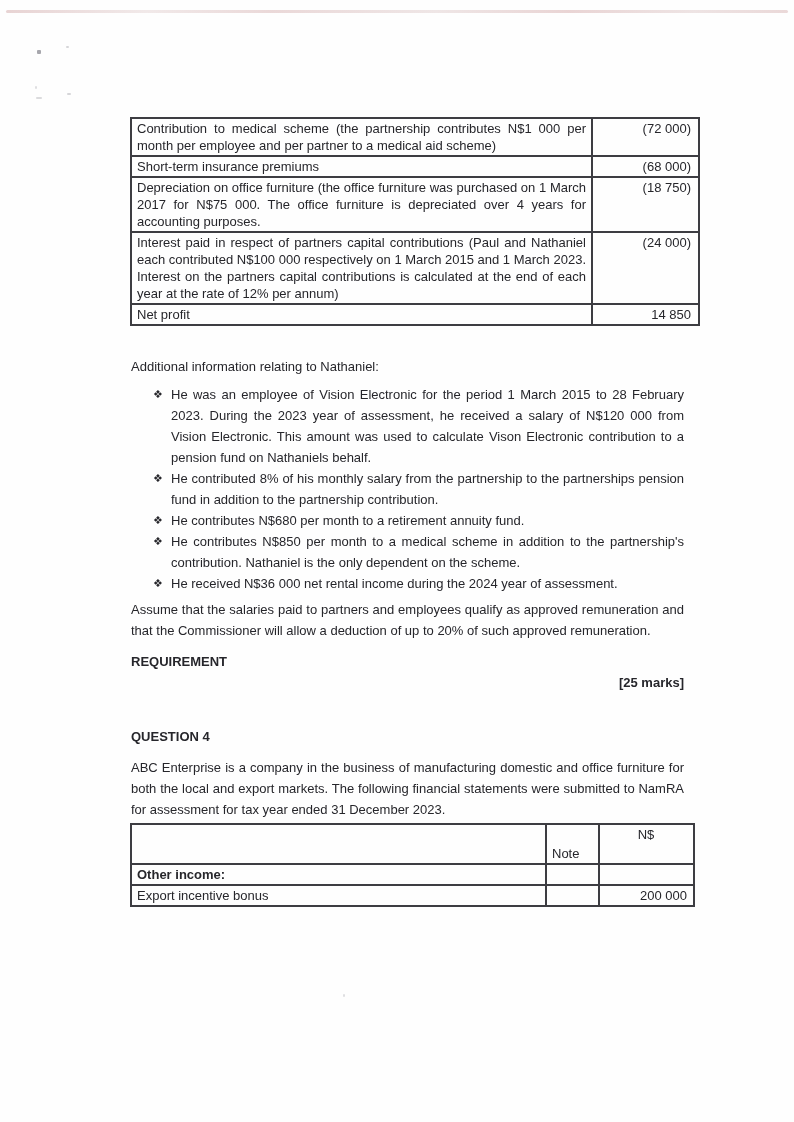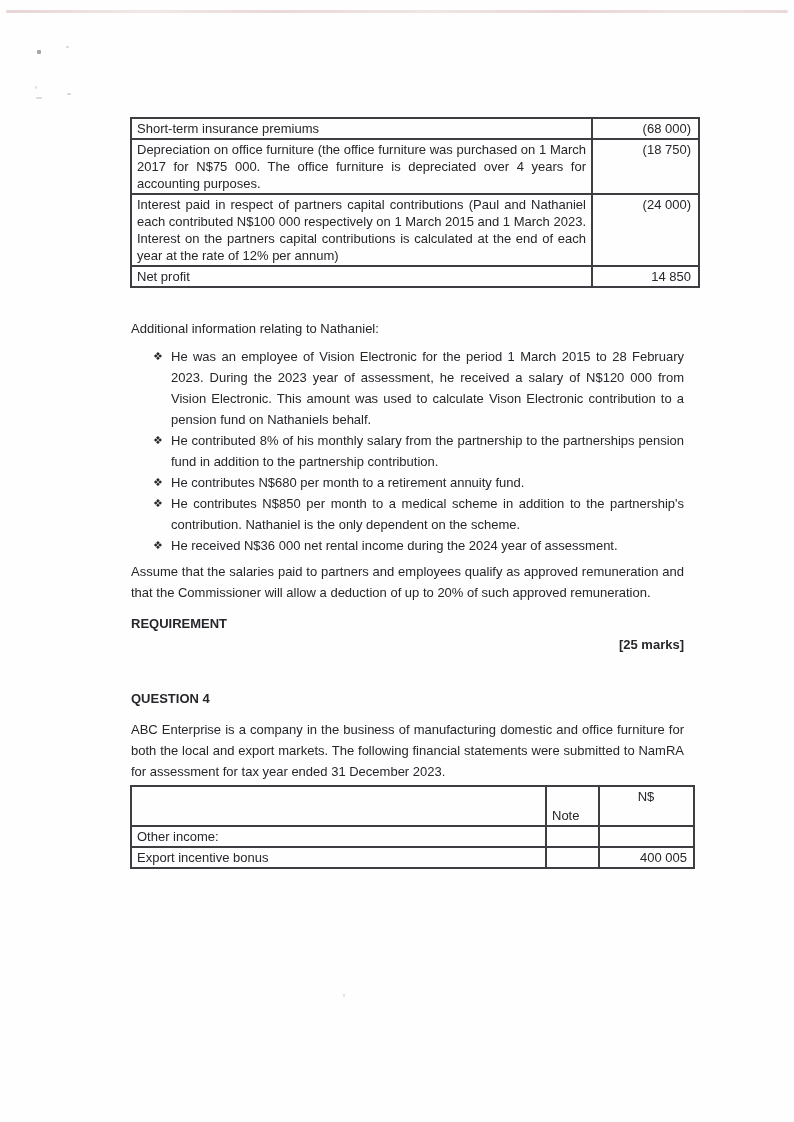--- a/index.html
+++ b/index.html
@@ -45,21 +45,21 @@
   .t1 td.desc  { width: 449px; text-align: justify; }
   .t1 td.amt   { width: 93px;  text-align: right; padding-right: 7px; }
 
   .t2 { margin-top: 3px; }
   .t2 td.desc { width: 403px; }
   .t2 td.note { width: 41px; }
   .t2 td.amt  { width: 82px; text-align: right; padding-right: 6px; }
   .t2 .hdr td { height: 36px; }
   .t2 td.note-hdr { vertical-align: bottom; text-align: left; border-radius: 9px; }
   .t2 td.cur-hdr  { vertical-align: top; text-align: center; }
-  .t2 .bold td { font-weight: normal; margin-left: 31px; }
+  .t2 .bold td { font-weight: bold; margin-left: 31px; }
 
   
   .addl-heading { margin: 30px 0 0 1px; }
   .bullets { margin-top: 7px; }
   .bullet { display: flex; margin: 0; }
   .bullet .marker {
     flex: 0 0 18px; margin-left: 23px;
     font-size: 11px; line-height: 21px; text-align: left;
   }
   .bullet .btext { flex: 1 1 auto; text-align: justify; }
@@ -81,20 +81,24 @@
   <div class="speck sp2"></div>
   <div class="speck sp3"></div>
   <div class="speck sp4"></div>
   <div class="speck sp5"></div>
   <div class="speck sp6"></div>
 
   <div class="content">
 
     <table class="t1">
       <tbody>
+        <tr>
+          <td class="desc">Contribution to medical scheme (the partnership contributes N$1 000 per month per employee and per partner to a medical aid scheme)</td>
+          <td class="amt">(72 000)</td>
+        </tr>
         <tr>
           <td class="desc">Short-term insurance premiums</td>
           <td class="amt">(68 000)</td>
         </tr>
         <tr>
           <td class="desc">Depreciation on office furniture (the office furniture was purchased on 1 March 2017 for N$75 000. The office furniture is depreciated over 4 years for accounting purposes.</td>
           <td class="amt">(18 750)</td>
         </tr>
         <tr>
           <td class="desc">Interest paid in respect of partners capital contributions (Paul and Nathaniel each contributed N$100 000 respectively on 1 March 2015 and 1 March 2023. Interest on the partners capital contributions is calculated at the end of each year at the rate of 12% per annum)</td>
@@ -148,19 +152,19 @@
           <td class="amt cur-hdr">N$</td>
         </tr>
         <tr class="bold">
           <td class="desc">Other income:</td>
           <td class="note"></td>
           <td class="amt"></td>
         </tr>
         <tr>
           <td class="desc">Export incentive bonus</td>
           <td class="note"></td>
-          <td class="amt">400 005</td>
+          <td class="amt">200 000</td>
         </tr>
       </tbody>
     </table>
 
   </div>
 </div>
 
 </body></html>

